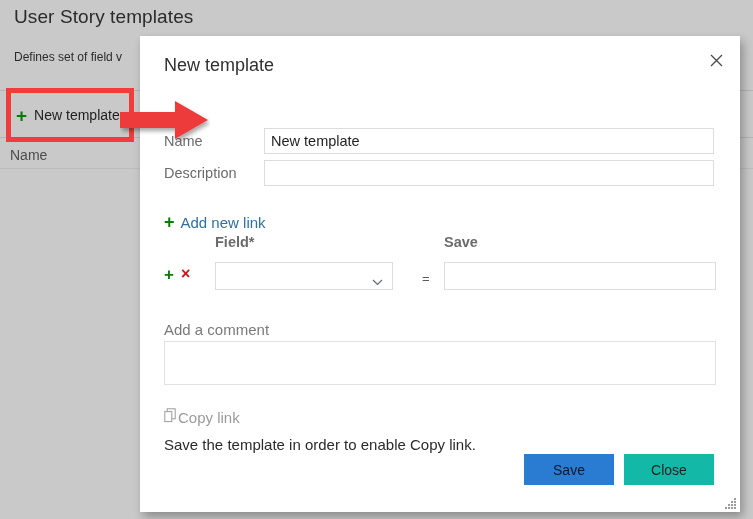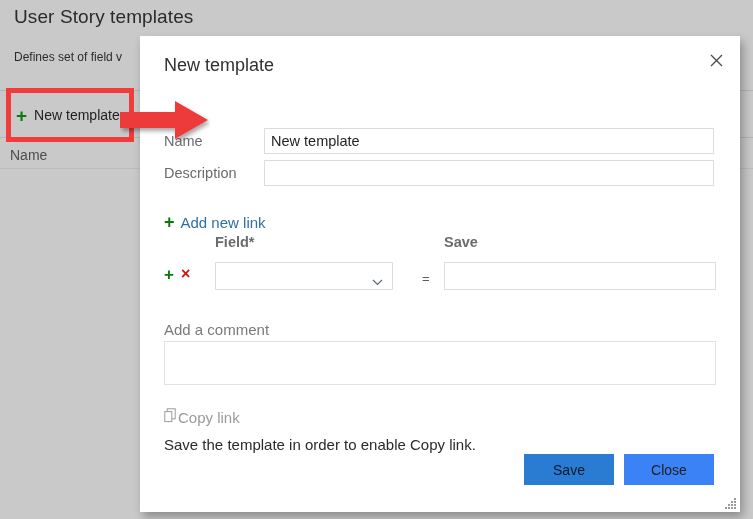--- a/index.html
+++ b/index.html
@@ -278,21 +278,21 @@
   }
   #save-btn {
     left: 384px; top: 418px;
     width: 90px;
     background: #2a7cd3;
     color: #0f172a;
   }
   #close-btn-bottom {
     left: 484px; top: 418px;
     width: 90px;
-    background: #3b82f6;
+    background: #14b8a6;
     color: #1f1f1f;
   }
 
   #resize-grip {
     position: absolute;
     right: 3px; bottom: 3px;
     width: 13px; height: 13px;
   }
 </style>
 </head>

